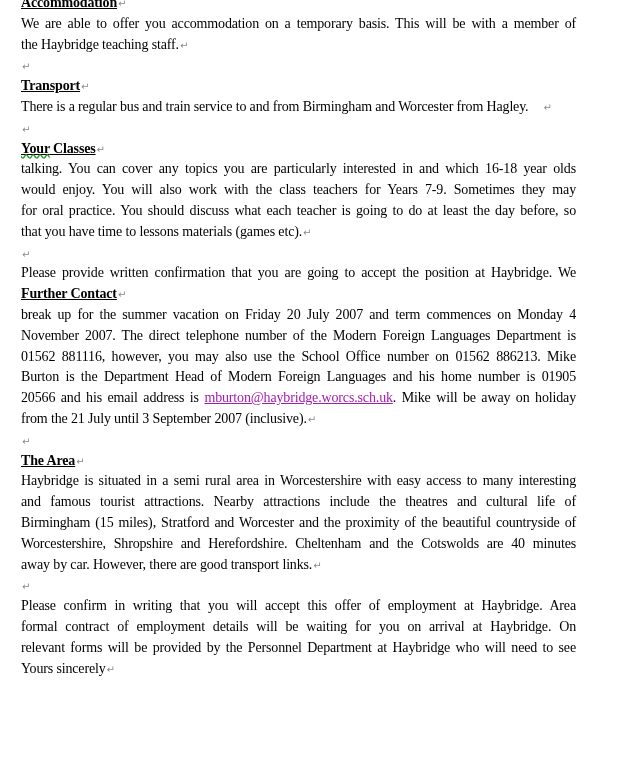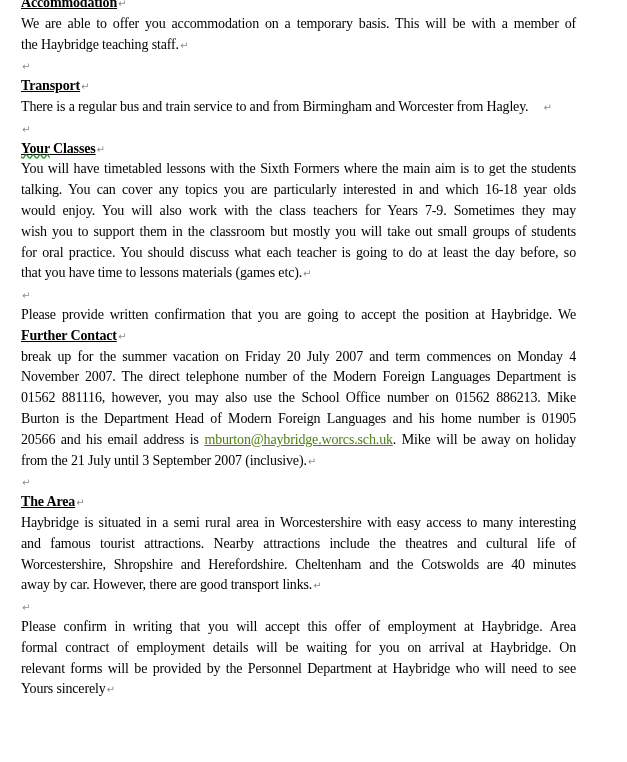--- a/index.html
+++ b/index.html
@@ -14,58 +14,57 @@
     white-space: nowrap; letter-spacing: -0.15px;
   }
   .just { text-align: justify; text-align-last: justify; white-space: normal; }
   .heading { font-weight: bold; text-decoration: underline; }
   .squiggle {
     text-decoration: underline; text-decoration-style: wavy;
     text-decoration-color: #2e9a2e;
   }
   .pm { color: #8a8a8a; font-size: 10px; font-family: "DejaVu Sans", sans-serif; margin-left: 1px; }
   .blank { height: 20.8px; line-height: 20.8px; }
-  a.link { color: #4d7c0f; text-decoration: underline; }
+  a.link { color: #a21caf; text-decoration: underline; }
 </style>
 </head>
 <body>
 
 <div class="page">
 
   <div class="line"><span class="heading">Accommodation</span><span class="pm">↵</span></div>
   <div class="line just">We are able to offer you accommodation on a temporary basis.   This will be with a member of</div>
   <div class="line"><span>the Haybridge teaching staff.</span><span class="pm">↵</span></div>
   <div class="blank"><span class="pm">↵</span></div>
 
   <div class="line"><span class="heading">Transport</span><span class="pm">↵</span></div>
   <div class="line"><span>There is a regular bus and train service to and from Birmingham and Worcester from Hagley.</span><span style="display:inline-block;width:14px"></span><span class="pm">↵</span></div>
   <div class="blank"><span class="pm">↵</span></div>
 
   <div class="line"><span class="heading"><span class="squiggle">Your</span><span> Classes</span></span><span class="pm">↵</span></div>
-  <div class="line just">You will have timetabled lessons with the Sixth Formers where the main aim is to get the students</div>
   <div class="line just">talking.   You can cover any topics you are particularly interested in and which 16-18 year olds</div>
   <div class="line just">would enjoy.   You will also work with the class teachers for Years 7-9.   Sometimes they may</div>
-  <div class="line just">wish you to support them in the classroom but mostly you will take out small groups of students</div>
   <div class="line just">for oral practice.   You should discuss what each teacher is going to do at least the day before, so</div>
   <div class="line"><span>that you have time to lessons materials (games etc).</span><span class="pm">↵</span></div>
   <div class="blank"><span class="pm">↵</span></div>
 
   <div class="line just">Please provide written confirmation that you are going to accept the position at Haybridge.   We</div>
   <div class="line"><span class="heading">Further Contact</span><span class="pm">↵</span></div>
   <div class="line just">break up for the summer vacation on Friday 20 July 2007 and term commences on Monday 4</div>
   <div class="line just">November 2007.   The direct telephone number of the Modern Foreign Languages Department is</div>
   <div class="line just">01562 881116, however, you may also use the School Office number on 01562 886213.   Mike</div>
   <div class="line just">Burton is the Department Head of Modern Foreign Languages and his home number is 01905</div>
   <div class="line just"><span>20566 and his email address is </span><a class="link" href="#">mburton@haybridge.worcs.sch.uk</a><span>.   Mike will be away on holiday</span></div>
   <div class="line"><span>from the 21 July until 3 September 2007 (inclusive).</span><span class="pm">↵</span></div>
   <div class="blank"><span class="pm">↵</span></div>
 
   <div class="line"><span class="heading">The Area</span><span class="pm">↵</span></div>
   <div class="line just">Haybridge is situated in a semi rural area in Worcestershire with easy access to many interesting</div>
   <div class="line just">and famous tourist attractions.   Nearby attractions include the theatres and cultural life of</div>
+  <div class="line just">Birmingham (15 miles), Stratford and Worcester and the proximity of the beautiful countryside of</div>
   <div class="line just">Worcestershire, Shropshire and Herefordshire.   Cheltenham and the Cotswolds are 40 minutes</div>
   <div class="line"><span>away by car.   However, there are good transport links.</span><span class="pm">↵</span></div>
   <div class="blank"><span class="pm">↵</span></div>
 
   <div class="line just">Please confirm in writing that you will accept this offer of employment at Haybridge.   Area</div>
   <div class="line just">formal contract of employment details will be waiting for you on arrival at Haybridge.   On</div>
   <div class="line just">relevant forms will be provided by the Personnel Department at Haybridge who will need to see</div>
   <div class="line"><span>Yours sincerely</span><span class="pm">↵</span></div>
 
 </div>

